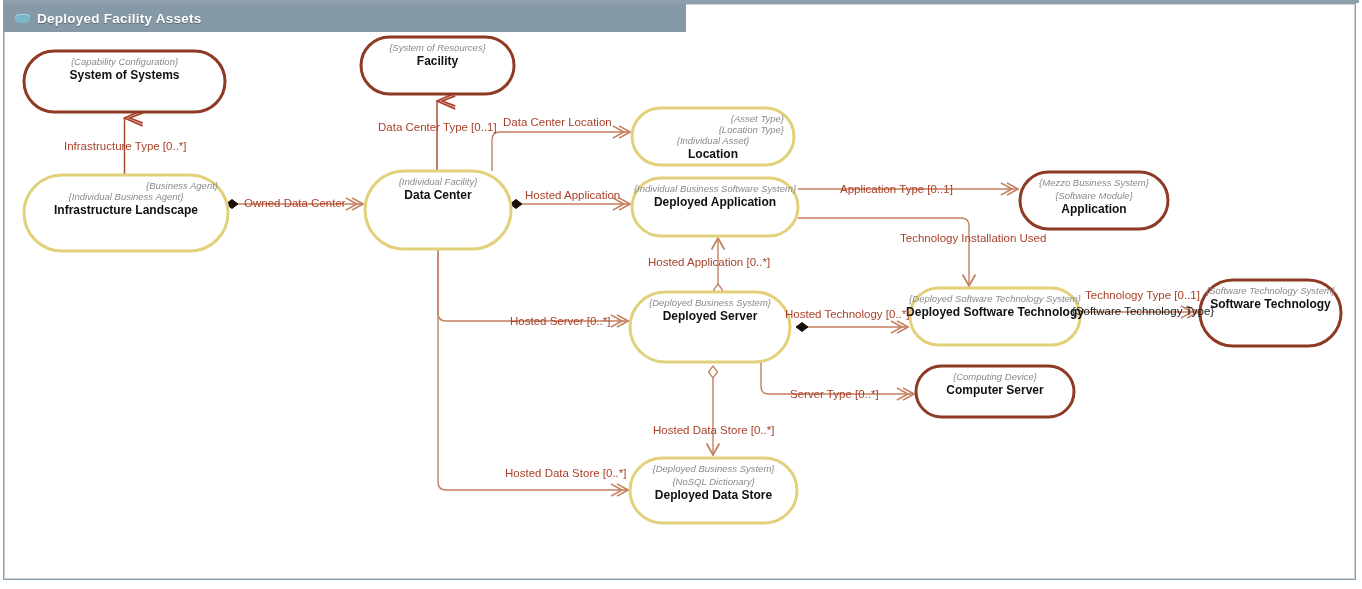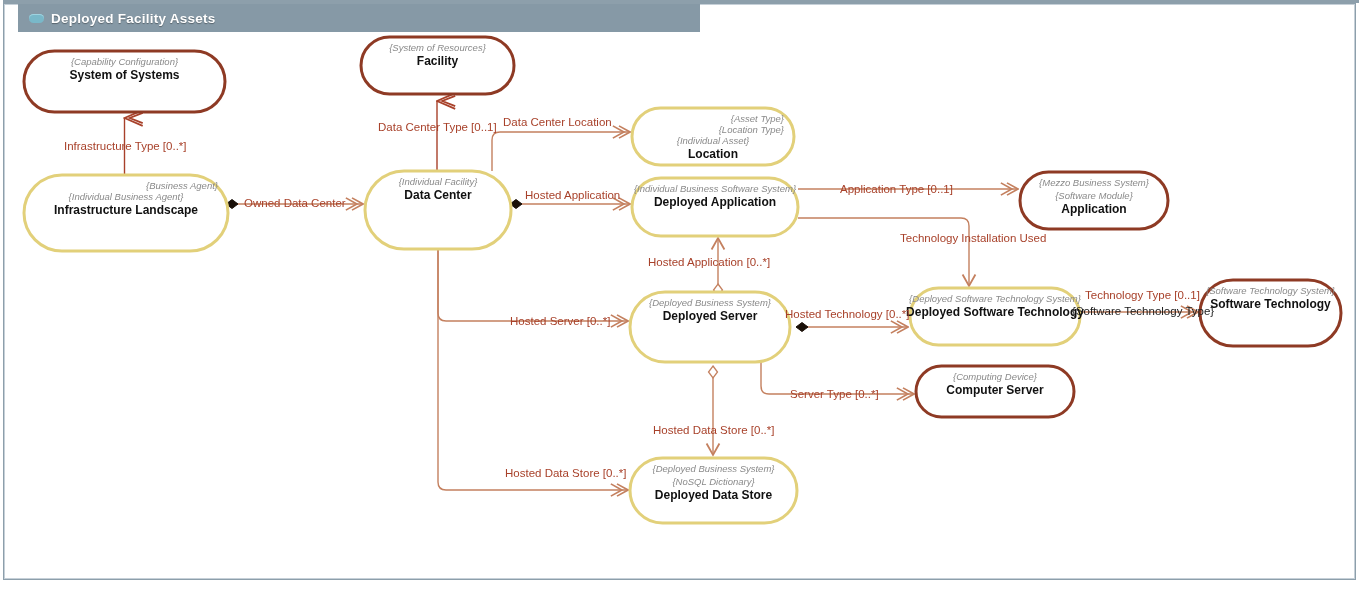--- a/index.html
+++ b/index.html
@@ -16,21 +16,20 @@
   #frame-inner-shadow{
     position:absolute;left:4px;top:4px;width:1351px;height:575px;
     border:1px solid #c6d0d8;box-sizing:border-box;pointer-events:none;
   }
 
   
   #title-bar{
     position:absolute;left:4px;top:4px;width:682px;height:28px;
     background:#8699a6;display:flex;align-items:center;gap:7px;padding-left:11px;
     box-sizing:border-box;
-    margin-left:14px;
   }
   #title-icon{
     width:15px;height:9px;border-radius:5px 5px 5px 5px;
     background:#79b8c9;box-shadow:inset 0 1px 0 #9fd3e0;flex:0 0 auto;
   }
   #title-text{
     color:#ffffff;font-size:13.5px;font-weight:bold;letter-spacing:.25px;
     text-shadow:0 1px 1px rgba(0,0,0,.35);white-space:nowrap;
   }
 

